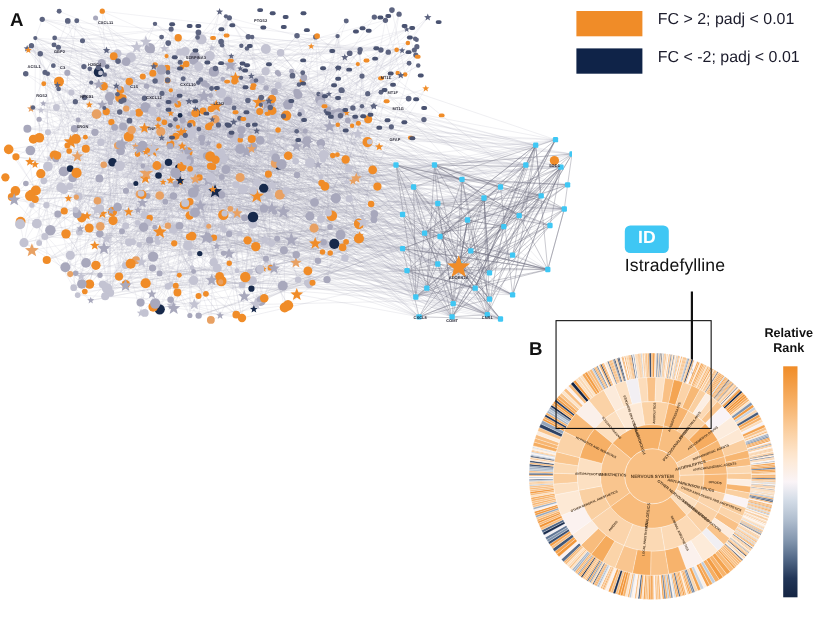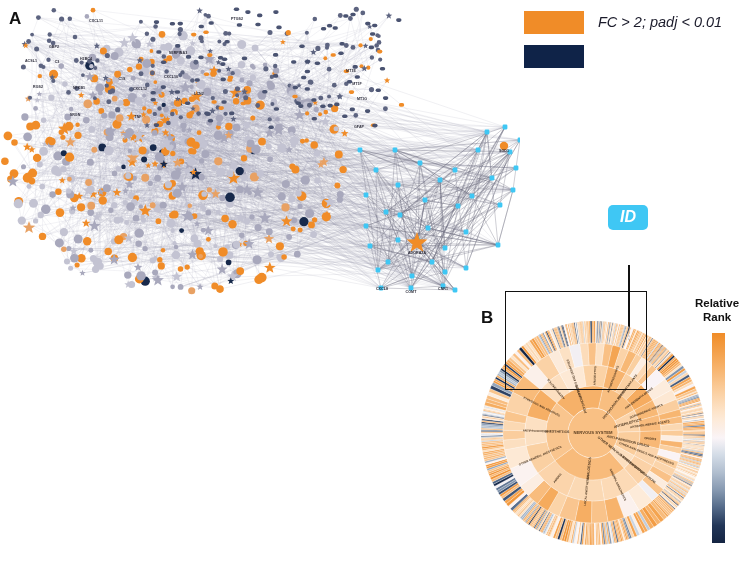--- a/index.html
+++ b/index.html
@@ -8,33 +8,33 @@
 
   .fig{position:absolute;inset:0;}
 
   
   .panel-letter{position:absolute;font-size:17px;font-weight:700;color:#111;letter-spacing:.5px;}
   #panel-a-letter{left:9px;top:9px;}
   #panel-b-letter{left:481px;top:308px;}
 
   
   #legend{position:absolute;left:524px;top:10px;}
-  .legend-row{display:flex;align-items:center;height:24px;margin-bottom:10px;font-style:italic;}
+  .legend-row{display:flex;height:24px;margin-bottom:10px;}
   .legend-swatch{width:60px;height:23px;flex:0 0 auto;}
   .legend-label{margin-left:14px;font-size:14.5px;color:#1b1b2b;white-space:nowrap;}
 
   
   #network{position:absolute;left:0;top:0;width:520px;height:310px;}
   #network svg{display:block;}
 
   .gene-label{font-size:3.6px;fill:#2a2a38;font-family:"Liberation Sans",sans-serif;
               text-anchor:middle;font-weight:700;letter-spacing:.05px;}
 
   
-  #id-callout{position:absolute;left:568px;top:205px;width:120px;text-align:center;font-style:italic;}
+  #id-callout{position:absolute;left:568px;top:205px;width:120px;text-align:left;}
   #id-badge{display:inline-block;background:#3FC7F4;color:#ffffff;font-weight:700;
             font-size:16px;padding:3px 12px 4px;border-radius:5px;line-height:1.1;}
   #id-drug-name{font-size:16px;color:#111;margin-top:3px;letter-spacing:.1px;}
   #id-leader{position:absolute;left:628px;top:265px;width:1.6px;height:76px;background:#111;}
 
   
   #sunburst-wrap{position:absolute;left:473px;top:313px;width:240px;height:240px;}
   #sunburst-wrap svg{display:block;}
   .sb-label{font-size:2.9px;fill:#4a3520;font-family:"Liberation Sans",sans-serif;
             text-anchor:middle;font-weight:700;}
@@ -56,20 +56,21 @@
   <div class="panel-letter" id="panel-a-letter">A</div>
   <div class="panel-letter" id="panel-b-letter">B</div>
 
   <div id="legend">
     <div class="legend-row">
       <div class="legend-swatch" style="background:#F08C28"></div>
       <div class="legend-label">FC &gt;  2; padj &lt; 0.01</div>
     </div>
     <div class="legend-row">
       <div class="legend-swatch" style="background:#0F2348"></div>
+      <div class="legend-label">FC &lt; -2; padj &lt; 0.01</div>
     </div>
   </div>
 
   <div id="network">
     <svg width="520" height="310" viewBox="0 0 520 310">
       <defs>
         <clipPath id="netclip">
             <rect x="0" y="0" width="520" height="310"></rect>
           </clipPath>
       </defs>
@@ -975,20 +976,21 @@
           <text x="417" y="254" class="gene-label">ADORA2A</text>
           <text x="382" y="290" class="gene-label">CXCL8</text>
           <text x="411" y="293" class="gene-label">COMT</text>
           <text x="443" y="290" class="gene-label">CNR1</text>
         </g>
     </svg>
   </div>
 
   <div id="id-callout">
     <span id="id-badge">ID</span>
+    <div id="id-drug-name">Istradefylline</div>
   </div>
   <div id="id-leader"></div>
 
   <div id="sunburst-wrap">
     <svg width="240" height="240" viewBox="0 0 240 240">
       <g id="sb-ring5">
           <path d="M33.70 48.61A112 112 0 0 1 35.60 46.37L52.18 60.84A90 90 0 0 0 50.65 62.63Z" fill="rgb(246,174,99)" stroke="#ffffff" stroke-width="0.25"></path>
           <path d="M35.60 46.37A112 112 0 0 1 37.56 44.19L53.75 59.08A90 90 0 0 0 52.18 60.84Z" fill="rgb(249,197,141)" stroke="#ffffff" stroke-width="0.25"></path>
           <path d="M37.56 44.19A112 112 0 0 1 39.57 42.06L55.37 57.37A90 90 0 0 0 53.75 59.08Z" fill="rgb(252,228,201)" stroke="#ffffff" stroke-width="0.25"></path>
           <path d="M39.57 42.06A112 112 0 0 1 41.64 39.98L57.03 55.70A90 90 0 0 0 55.37 57.37Z" fill="rgb(249,191,131)" stroke="#ffffff" stroke-width="0.25"></path>

